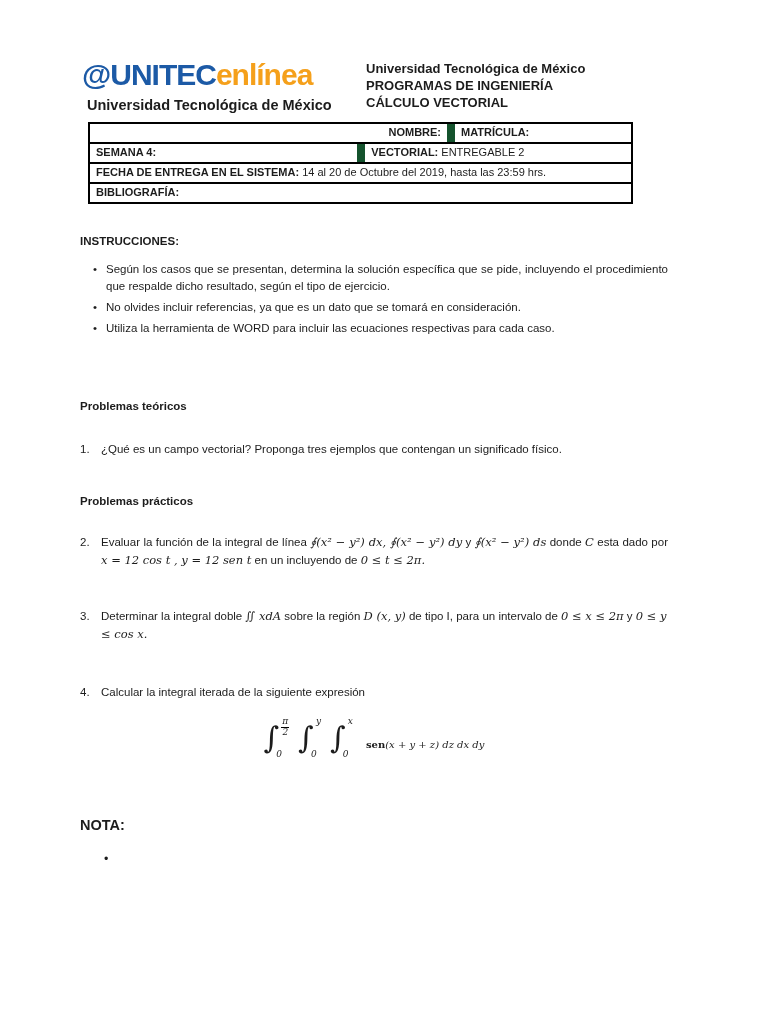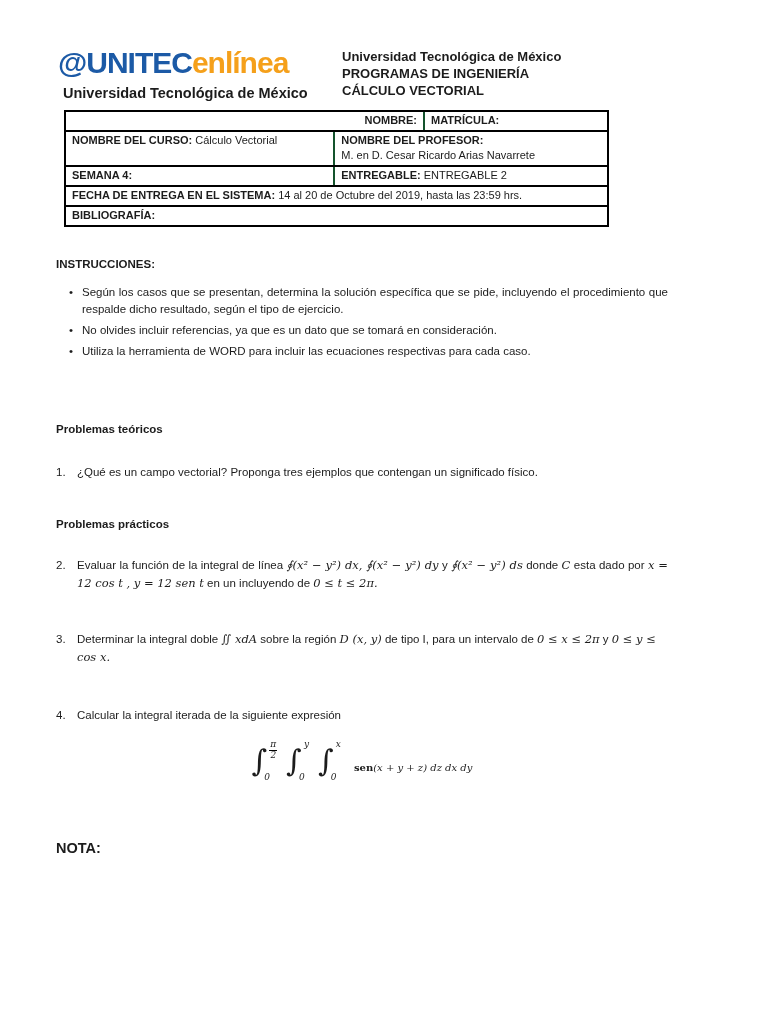--- a/index.html
+++ b/index.html
@@ -1,36 +1,36 @@
 <!DOCTYPE html>
 <html><head>
 <meta charset="utf-8">
 <style>
   html,body { margin:0; padding:0; background:#ffffff; }
   .page {
-    position:relative; width:768px; height:857px; margin:0 auto;
+    position:relative; width:768px; height:857px; margin:12px auto;
     background:#ffffff; box-sizing:border-box;
-    padding:45px 100px 0 56px;
+    padding:45px 100px 0 80px;
     font-family:"Liberation Sans", sans-serif; color:#1c1c1c;
     overflow:hidden;
   }
   
   .header { display:flex; }
   .logo-block { width:268px; flex:0 0 268px; }
   .logo { font-size:30px; font-weight:bold; letter-spacing:-1px; line-height:36px; padding-left:2px; white-space:nowrap; }
   .logo-at, .logo-unitec { color:#1c5aa6; }
   .logo-enlinea { color:#f5a01b; }
   .logo-caption { font-size:14.5px; font-weight:bold; margin-top:4px; padding-left:7px; white-space:nowrap; }
   .header-right { margin-left:18px; padding-top:3px; font-size:13px; font-weight:bold; line-height:17px; }
   
   .info-table { margin-top:9px; margin-left:8px; width:545px; border:2px solid #000; box-sizing:border-box; font-size:11px; }
   .trow { display:flex; border-top:2px solid #000; }
   .trow:first-child { border-top:none; }
   .tcell { padding:1px 6px 2px 6px; line-height:15px; box-sizing:border-box; }
-  .tcell.sep { border-left:2px solid #14532d; }
+  .tcell.sep { border-left:8px solid #14532d; }
   .w66 { flex:0 0 66%;text-align:right; }
   .w34 { flex:0 0 34%; }
   .w49 { flex:0 0 49.4%; }
   .w51 { flex:0 0 50.6%; }
   .wfull { flex:0 0 100%; }
   .h2line { min-height:33px; }
   .b { font-weight:bold; }
   
   .sec-title { font-size:11.5px; font-weight:bold; }
   .instr-title { margin-top:31px; }
@@ -85,29 +85,22 @@
       <div>CÁLCULO VECTORIAL</div>
     </div>
   </div>
 
   <div class="info-table">
     <div class="trow">
       <div class="tcell w66 b">NOMBRE:</div>
       <div class="tcell w34 sep b">MATRÍCULA:</div>
     </div>
     <div class="trow">
-      <div class="tcell w49 h2line"><span class="b">NOMBRE DEL CURSO:</span> <span>Cálculo Vectorial</span></div>
-      <div class="tcell w51 sep h2line">
-          <div class="b">NOMBRE DEL PROFESOR:</div>
-          <div>M. en D. Cesar Ricardo Arias Navarrete</div>
-        </div>
-    </div>
-    <div class="trow">
       <div class="tcell w49 b">SEMANA 4:</div>
-      <div class="tcell w51 sep"><span class="b">ENTREGABLE:</span> <span>ENTREGABLE 2</span></div>
+      <div class="tcell w51 sep"><span class="b">VECTORIAL:</span> <span>ENTREGABLE 2</span></div>
     </div>
     <div class="trow">
       <div class="tcell wfull"><span class="b">FECHA DE ENTREGA EN EL SISTEMA:</span> <span>14 al 20 de Octubre del 2019, hasta las 23:59 hrs.</span></div>
     </div>
     <div class="trow">
       <div class="tcell wfull b">BIBLIOGRAFÍA:</div>
     </div>
   </div>
 
   <div class="sec-title instr-title">INSTRUCCIONES:</div>

